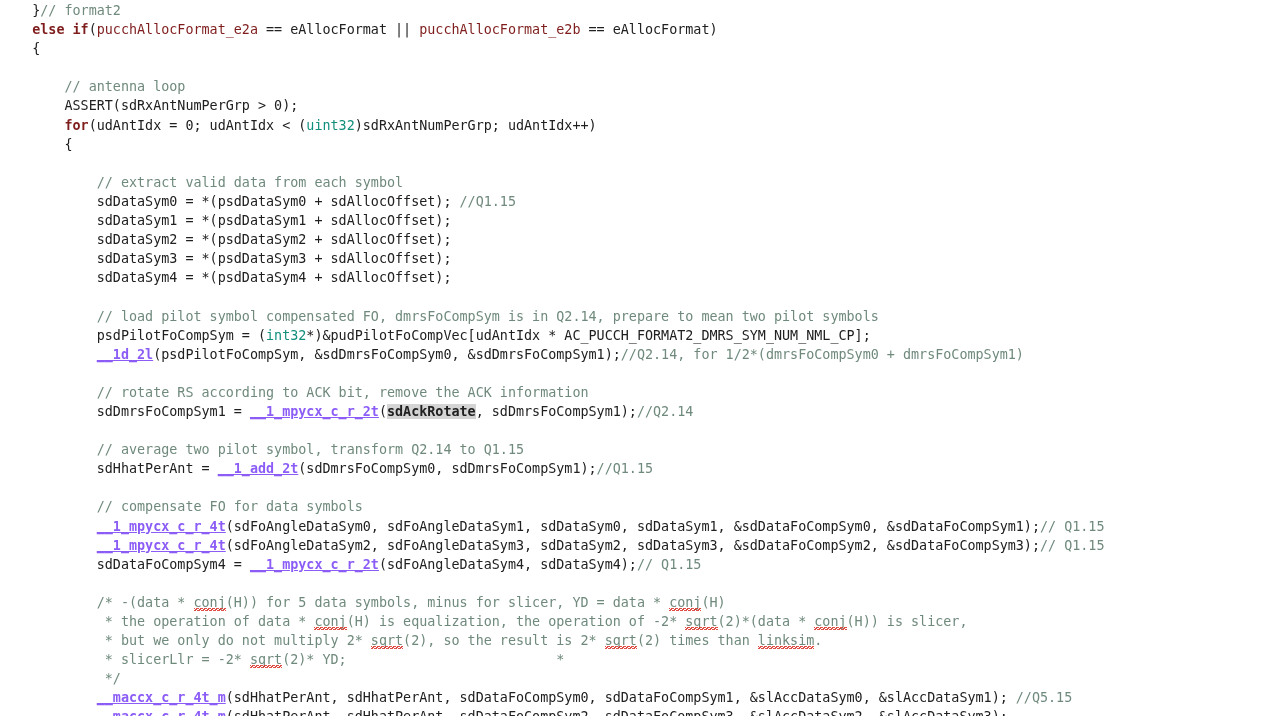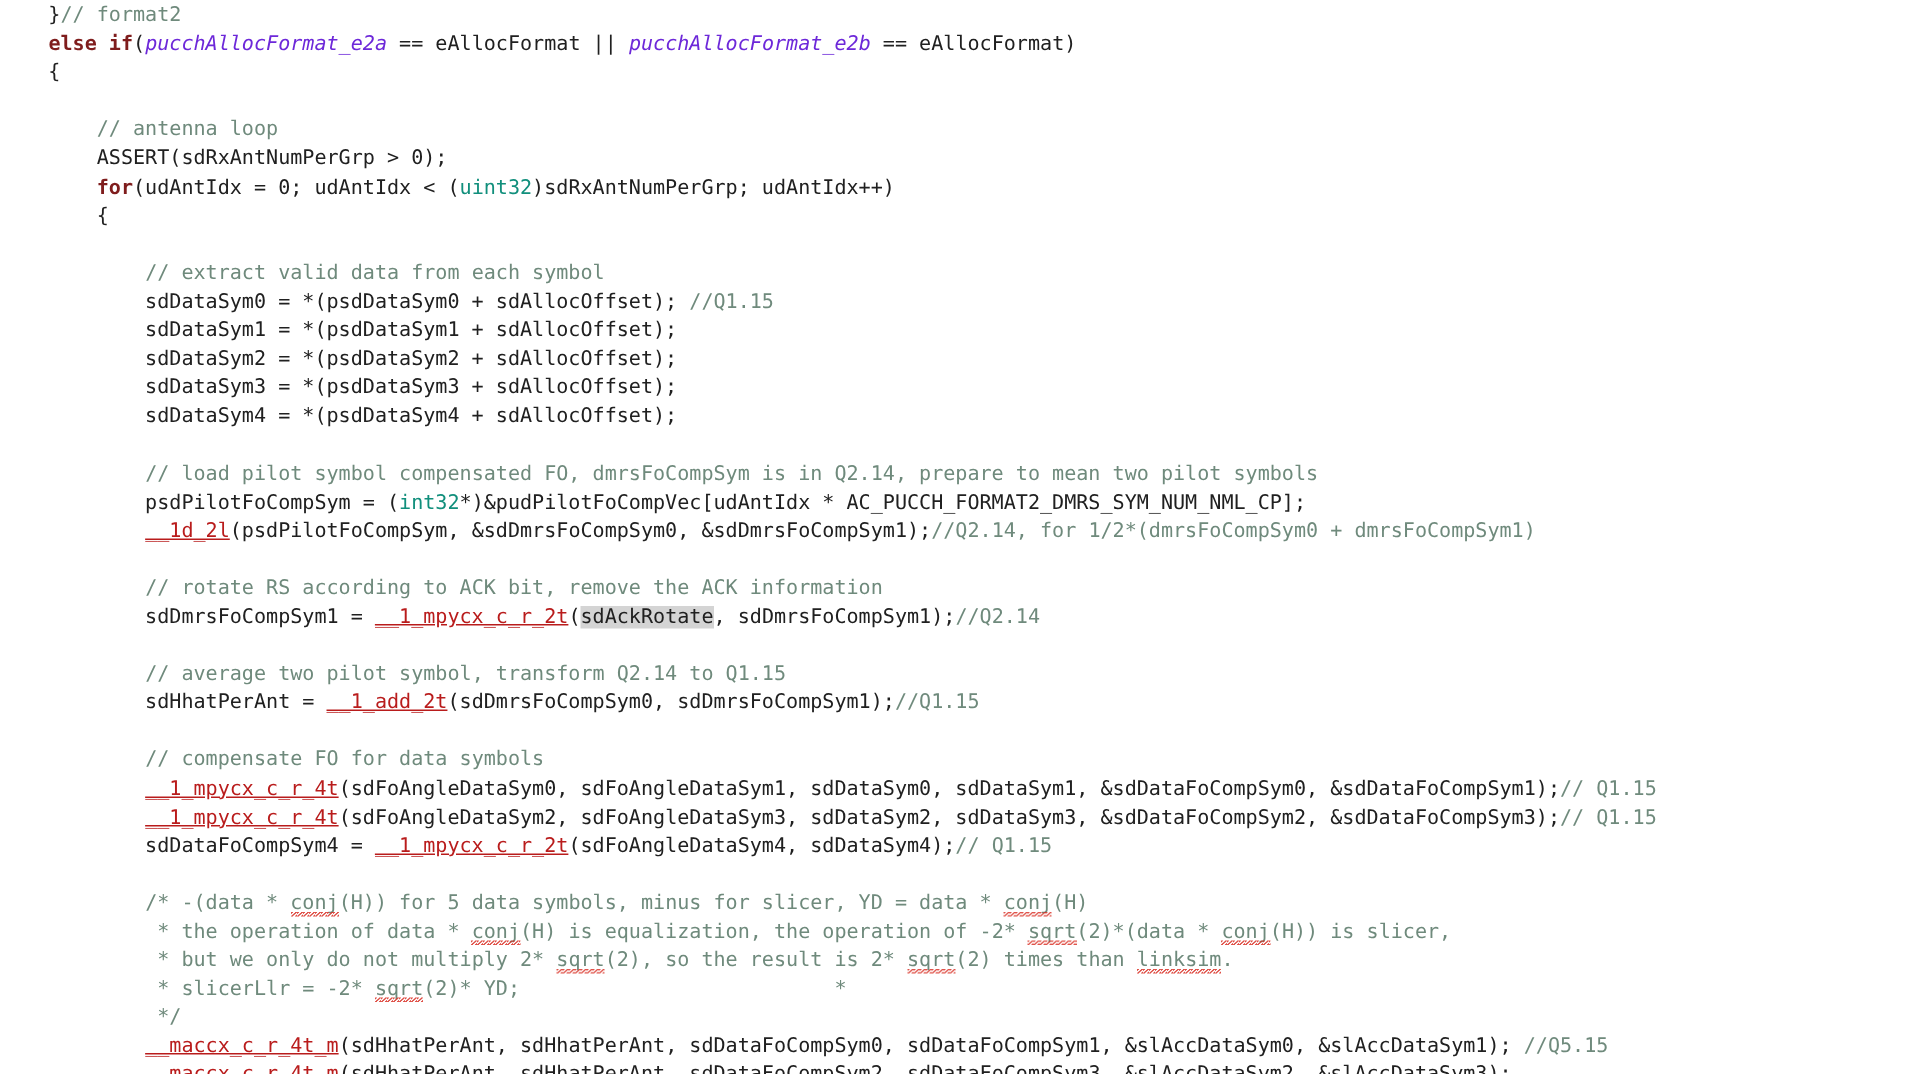--- a/index.html
+++ b/index.html
@@ -35,23 +35,23 @@
   .ln {
     height: 19.1px;
     white-space: pre;
     display: block;
   }
   
   .t-plain   { color: #202020; }
   .t-comment { color: #6f8a7c; }
   .t-kw      { color: #7f1d1d; font-weight: bold; }
   .t-type    { color: #118f7c; margin-top: 16px; }
-  .t-id      { color: #6d28d9; font-style: italic; }
-  .t-fn      { color: #b91c1c; font-weight: normal; text-decoration: underline; text-underline-offset: 1px; }
-  .t-hl      { background: #d4d4d4; }
+  .t-id      { color: #7f1d1d; }
+  .t-fn      { color: #8b5cf6; font-weight: bold; text-decoration: underline; text-underline-offset: 1px; }
+  .t-hl      { background: #d4d4d4; font-weight: bold; }
   .t-sp      { position: relative; }
   .t-sp::after {
     content: "";
     position: absolute;
     left: 0;
     right: 0;
     bottom: -1px;
     height: 3px;
     background-image:
       repeating-linear-gradient(135deg,

